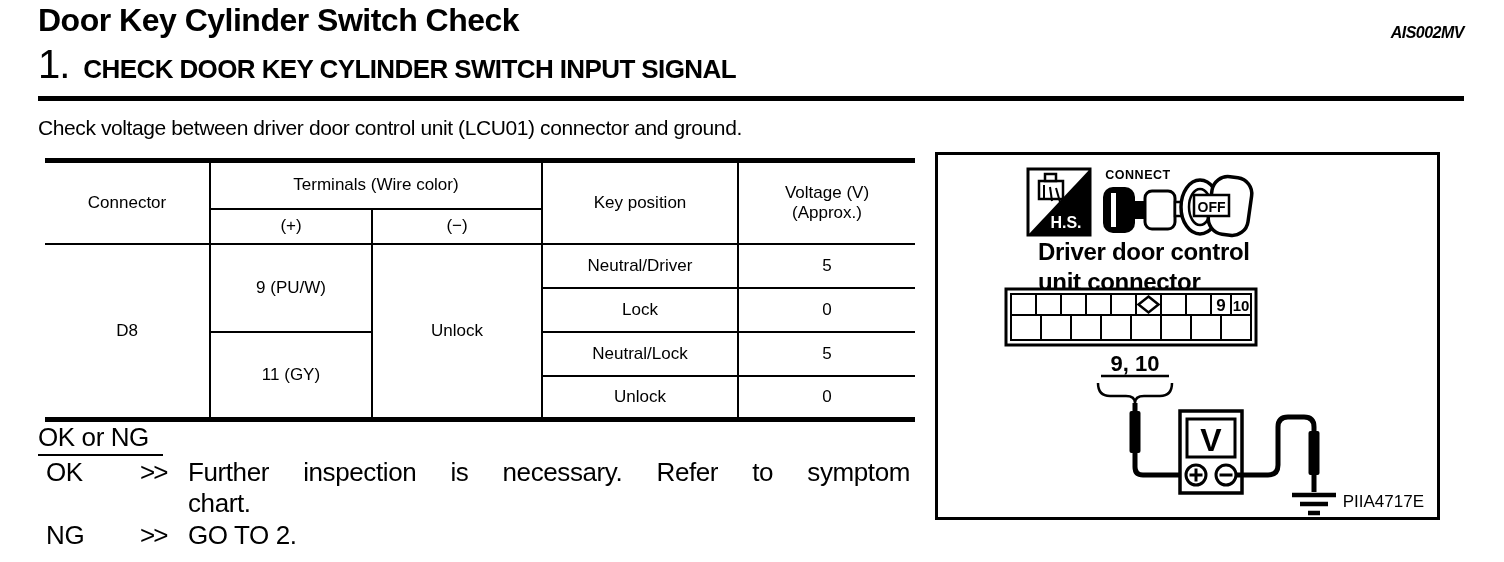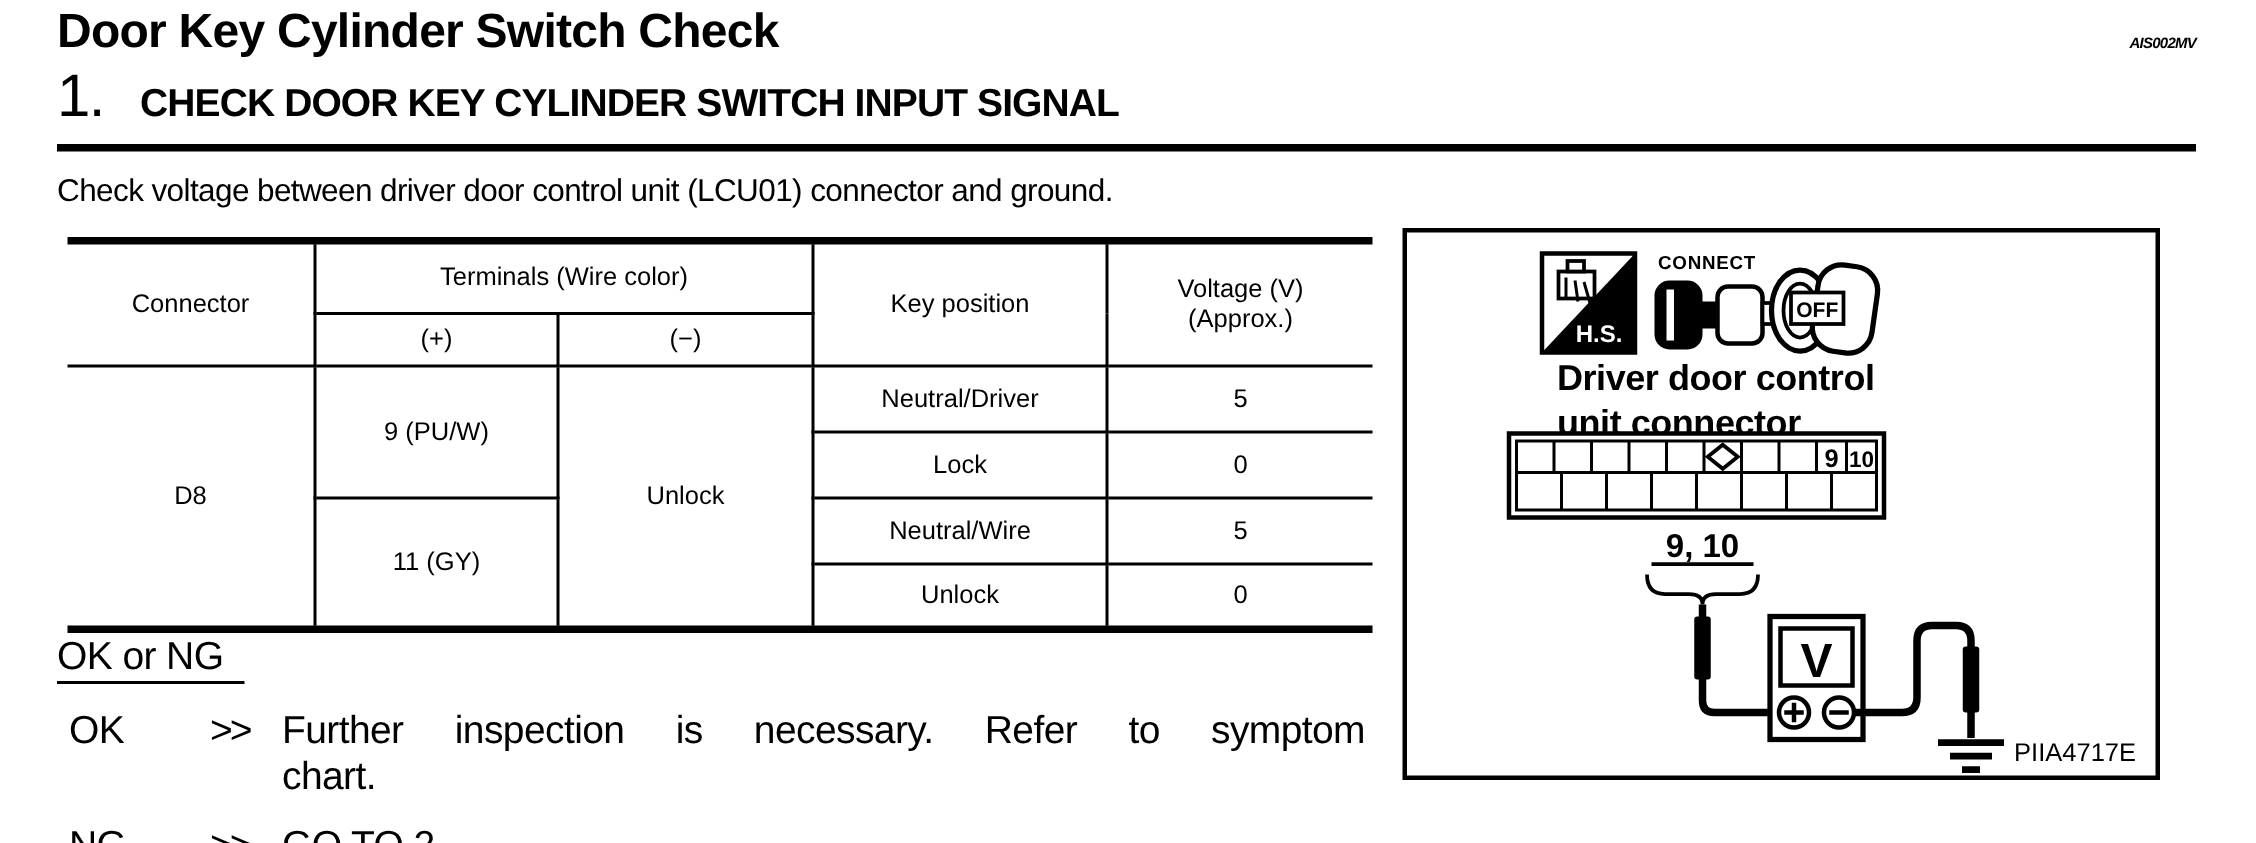--- a/index.html
+++ b/index.html
@@ -1,40 +1,40 @@
 <!DOCTYPE html>
 <html><head>
 <meta charset="utf-8">
 <style>
   * { margin:0; padding:0; box-sizing:border-box; }
   html,body { width:1504px; height:562px; background:#fff; overflow:hidden; }
   body { font-family:"Liberation Sans","DejaVu Sans",sans-serif; color:#000; }
   .page { position:relative; width:1504px; height:562px; background:#fff; }
 
   .title { position:absolute; left:38px; top:2px; font-size:32px; font-weight:bold; letter-spacing:-0.5px; }
-  .code  { position:absolute; right:40px; top:24px; font-size:10px; font-style:italic; font-weight:bold; letter-spacing:-0.5px;text-align:right; }
+  .code  { position:absolute; right:40px; top:24px; font-size:16px; font-style:italic; font-weight:bold; letter-spacing:-0.5px;text-align:right; }
   .step-heading { position:absolute; left:38px; top:42px; display:flex; align-items:baseline; }
   .step-num  { font-size:40px; font-weight:400; letter-spacing:-1px; }
-  .step-title { font-size:26px; font-weight:bold; margin-left:24px; letter-spacing:-0.6px; }
+  .step-title { font-size:26px; font-weight:bold; margin-left:14px; letter-spacing:-0.6px; }
   .rule { position:absolute; left:38px; top:96px; width:1426px; height:5px; background:#000; }
   .instruction { position:absolute; left:38px; top:116px; font-size:21px; letter-spacing:-0.4px; }
 
   .spec-table { position:absolute; left:45px; top:158px; width:870px; border-collapse:collapse;
                 border-top:5px solid #000; border-bottom:5px solid #000;
                 border-left:hidden; border-right:hidden;
                 font-size:17px; text-align:center; }
   .spec-table th, .spec-table td { border:2px solid #000; font-weight:normal; padding:0 4px; }
   .spec-table thead tr:first-child th { height:48px; }
   .spec-table thead tr:last-child th { height:35px; }
   .spec-table tbody td { height:44px; }
   .voltage-head { line-height:1.15; }
 
   .result { position:absolute; left:38px; top:422px; width:880px; }
   .result-heading { display:inline-block; font-size:26px; border-bottom:2px solid #000; padding:0 14px 1px 0; letter-spacing:-0.4px; }
-  .result-row { display:flex; align-items:flex-start; font-size:26px; margin-top:15px; letter-spacing:-0.4px; }
+  .result-row { display:flex; align-items:flex-start; font-size:26px; margin-top:1px; letter-spacing:-0.4px; }
   .result-label { width:102px; padding-left:8px; flex:none; }
   .result-arrows { width:48px; flex:none; letter-spacing:-2px; }
   .result-text { width:722px; flex:none; }
   .jline { display:block; text-align:justify; text-align-last:justify; }
 
   .figure { position:absolute; left:935px; top:152px; width:505px; height:368px; border:3px solid #000; background:#fff; }
 </style>
 </head>
 <body>
 
@@ -82,21 +82,21 @@
         <td rowspan="4">Unlock</td>
         <td>Neutral/Driver</td>
         <td>5</td>
       </tr>
       <tr>
         <td>Lock</td>
         <td>0</td>
       </tr>
       <tr>
         <td rowspan="2">11 (GY)</td>
-        <td>Neutral/Wire</td>
+        <td>Neutral/Lock</td>
         <td>5</td>
       </tr>
       <tr>
         <td>Unlock</td>
         <td>0</td>
       </tr>
     </tbody>
   </table>
 
   <div class="result">

